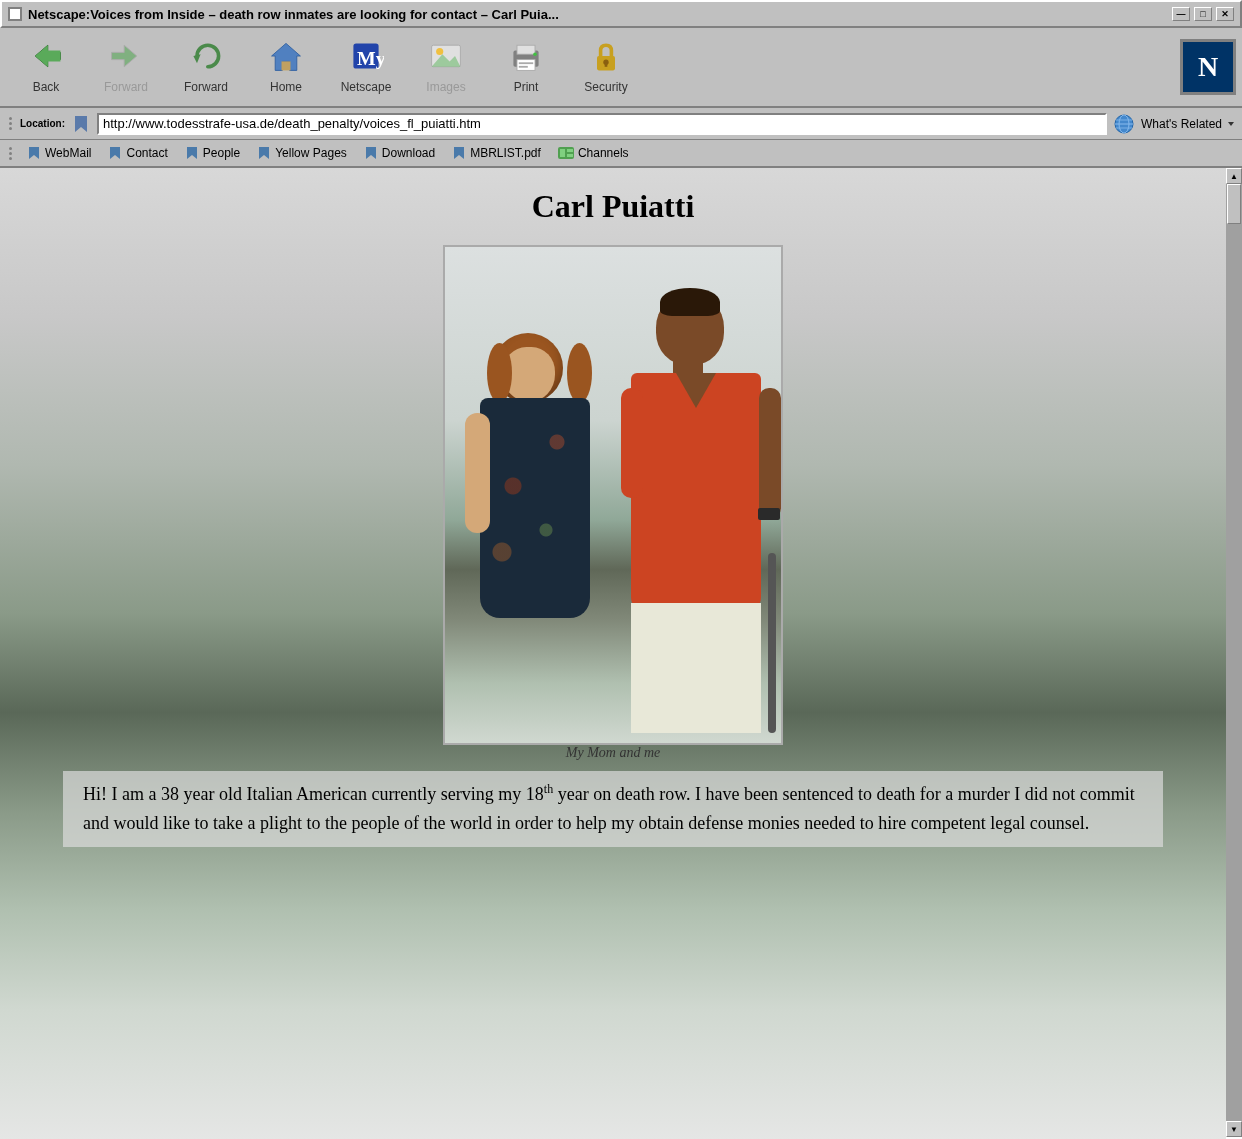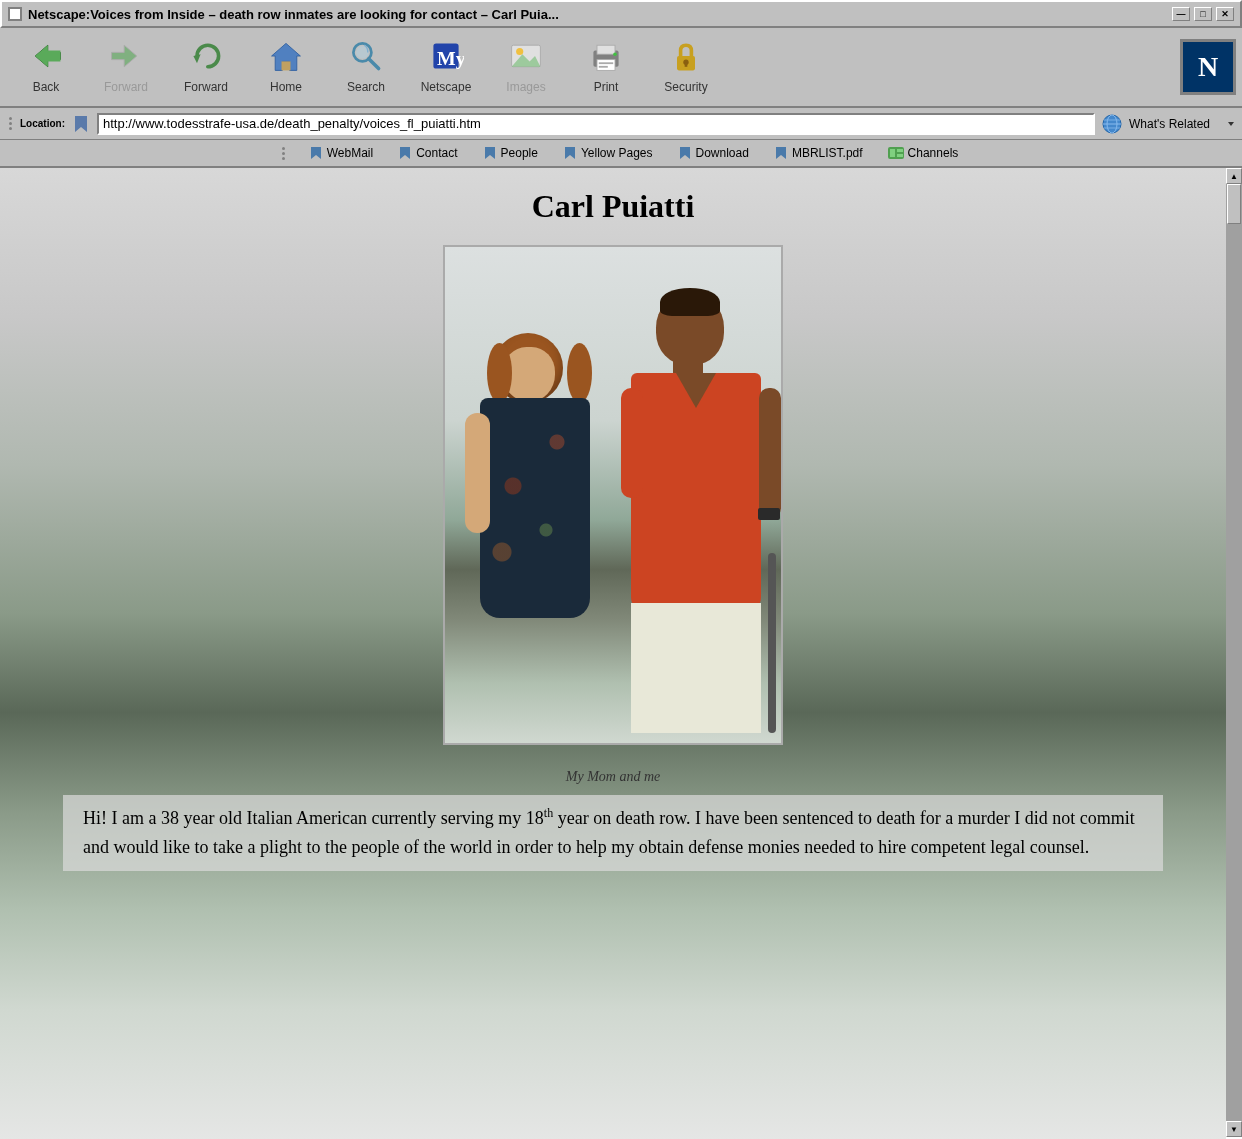--- a/index.html
+++ b/index.html
@@ -146,36 +146,35 @@
       border-right: 2px solid #ffffff;
       border-bottom: 2px solid #ffffff;
       padding: 0 4px;
       font-size: 13px;
       background: white;
     }
 
     .whats-related {
       display: flex;
       align-items: center;
-      gap: 16px;
+      gap: 4px;
       font-size: 12px;
       cursor: pointer;
       white-space: nowrap;
     }
 
     
     .bookmarks-bar {
       background: #c0c0c0;
       display: flex;
       align-items: center;
       padding: 2px 6px;
       height: 28px;
       border-bottom: 2px solid #808080;
-      gap: 16px;
-      justify-content: center;
+      gap: 8px;
     }
 
     .bookmark-item {
       display: flex;
       align-items: center;
       gap: 3px;
       font-size: 12px;
       cursor: pointer;
       padding: 2px 4px;
       white-space: nowrap;
@@ -292,21 +291,21 @@
       background: linear-gradient(135deg, #e8d8c8 0%, #d4c4b0 30%, #c8b8a0 60%, #d0c0a8 100%);
       border: 2px solid #aaa;
       position: relative;
       overflow: hidden;
     }
 
     .photo-caption {
       font-size: 14px;
       font-style: italic;
       color: #333;
-      margin-top: 24px;
+      margin-top: 0;
       font-family: 'Times New Roman', serif;
     }
 
     
     .body-text {
       font-family: 'Times New Roman', serif;
       font-size: 18px;
       line-height: 1.6;
       color: #000;
       padding: 9px 20px;
@@ -379,32 +378,20 @@
     <button class="toolbar-btn">
       <div class="toolbar-icon">
         <svg class="icon-svg" viewBox="0 0 40 40">
           <polygon points="20,6 4,20 8,20 8,36 16,36 16,26 24,26 24,36 32,36 32,20 36,20" fill="#5080c0" stroke="#3060a0" stroke-width="1"></polygon>
           <rect x="15" y="26" width="10" height="10" fill="#c0a060"></rect>
         </svg>
       </div>
       <span class="toolbar-label">Home</span>
     </button>
 
-    <button class="toolbar-btn">
-      <div class="toolbar-icon">
-        <svg class="icon-svg" viewBox="0 0 40 40">
-          <circle cx="16" cy="16" r="10" fill="none" stroke="#4a8aaa" stroke-width="3"></circle>
-          <line x1="23" y1="23" x2="34" y2="34" stroke="#4a8aaa" stroke-width="4" stroke-linecap="round"></line>
-          <circle cx="16" cy="16" r="7" fill="#b0d0e0" opacity="0.5"></circle>
-
-          <path d="M18,8 Q22,10 22,16" stroke="#80b0d0" stroke-width="1.5" fill="none"></path>
-        </svg>
-      </div>
-      <span class="toolbar-label">Search</span>
-    </button>
 
     <button class="toolbar-btn">
       <div class="toolbar-icon">
         <svg class="icon-svg" viewBox="0 0 40 40">
           <rect x="6" y="6" width="28" height="28" rx="3" fill="#2244aa"></rect>
           <text x="10" y="30" font-family="serif" font-size="22" font-weight="bold" fill="white">My</text>
         </svg>
       </div>
       <span class="toolbar-label">Netscape</span>
     </button>

